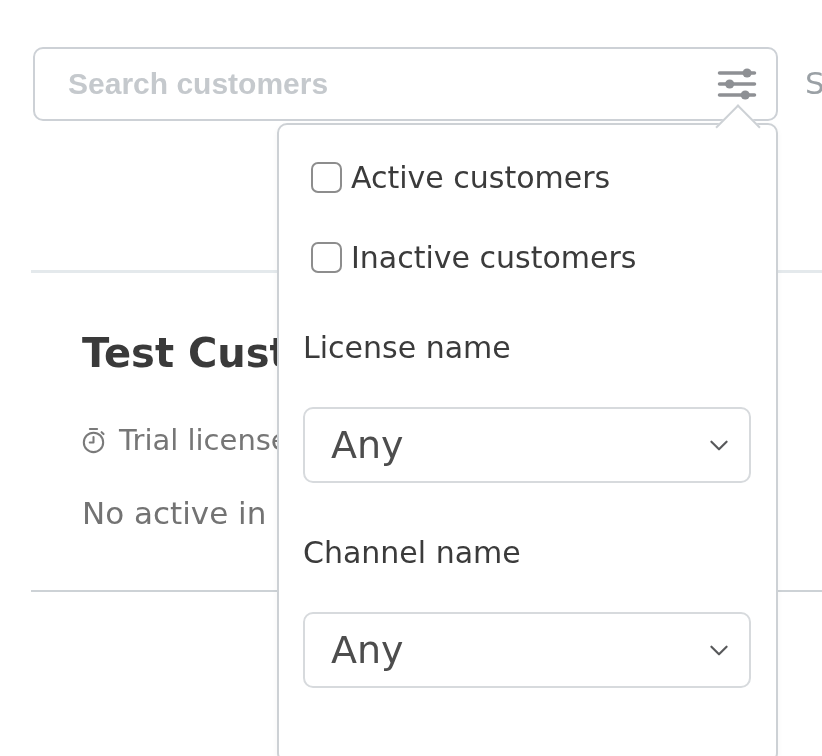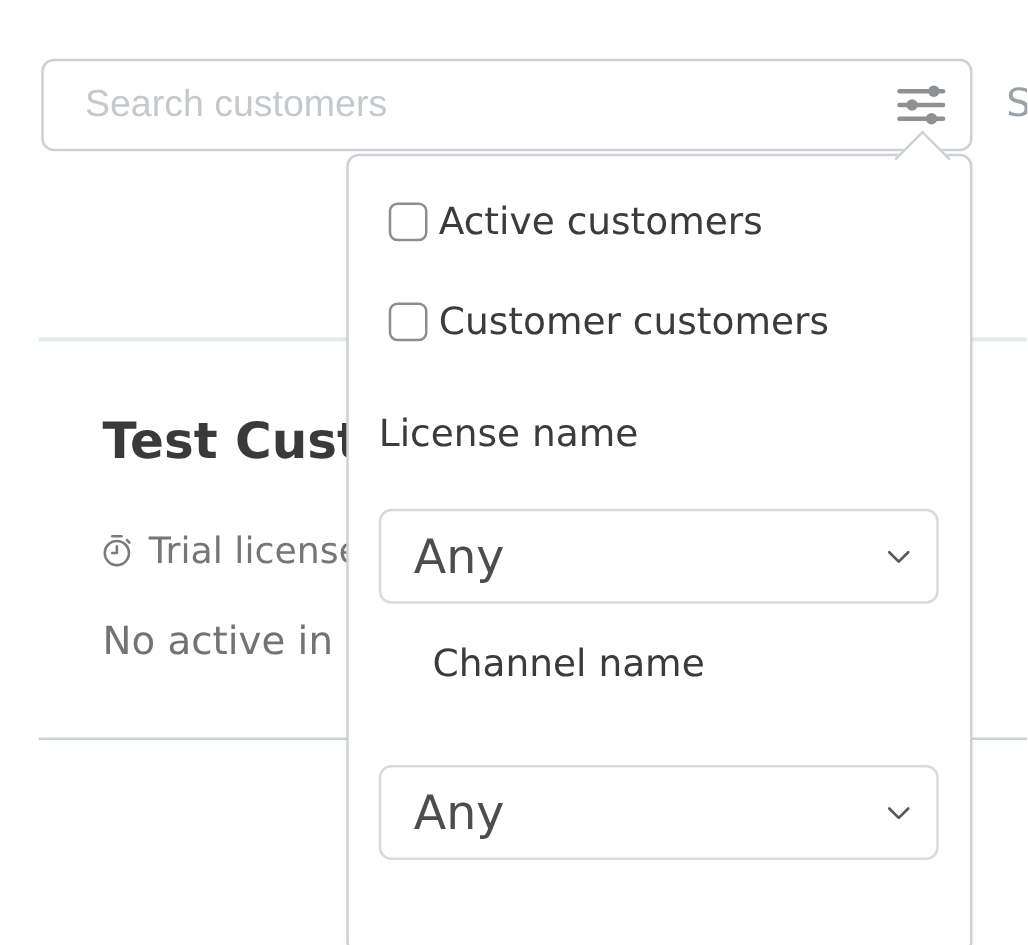--- a/index.html
+++ b/index.html
@@ -9,21 +9,21 @@
   }
   
   .search-box{
     position:absolute;left:33px;top:47px;width:745px;height:74px;
     border:2px solid #cdd1d6;border-radius:10px;background:#fff;
     display:flex;align-items:center;box-sizing:border-box;
   }
   .search-input{
     flex:1;height:60px;border:none;outline:none;background:transparent;
     font-family:"Liberation Sans",sans-serif;font-size:30px;color:#555;
-    padding:0 0 0 33px;min-width:0;
+    padding:0 0 0 33px;min-width:0;font-weight:bold;
   }
   .search-input::placeholder{color:#c5c9cd;}
   .filter-btn{
     position:absolute;right:12px;top:50%;transform:translateY(-50%);
     width:54px;height:54px;border:none;background:transparent;padding:0;
     display:flex;align-items:center;justify-content:center;cursor:pointer;
   }
   .partial-s{position:absolute;left:805px;top:63px;font-size:31px;color:#9aa0a5;line-height:40px;}
   
   .divider-1{position:absolute;left:31px;top:270px;width:791px;height:3px;background:#e4e9ec;}
@@ -50,21 +50,21 @@
   .check-row{position:absolute;left:32px;display:flex;align-items:center;cursor:pointer;}
   .check-row.row1{top:35px;}
   .check-row.row2{top:115px;}
   .check-row input[type=checkbox]{
     appearance:none;-webkit-appearance:none;width:31px;height:31px;margin:0;
     border:2px solid #8d8d8d;border-radius:7px;background:#fff;box-sizing:border-box;cursor:pointer;
   }
   .check-label{margin-left:9px;font-size:30px;color:#3b3b3b;white-space:nowrap;}
   .field-label{position:absolute;left:24px;font-size:30px;line-height:40px;color:#3b3b3b;white-space:nowrap;}
   .label-license{top:203px;}
-  .label-channel{top:387px;margin-left:43px;}
+  .label-channel{top:408px;}
   .select-box{
     position:absolute;left:24px;width:448px;height:76px;background:#fff;
     border:2px solid #d7dadd;border-radius:10px;box-sizing:border-box;
     display:flex;align-items:center;cursor:pointer;
   }
   .select-license{top:282px;}
   .select-channel{top:487px;}
   .select-value{padding-left:26px;font-size:38px;color:#4d4d4d;}
   .chevron{position:absolute;right:17px;top:50%;transform:translateY(-50%);display:flex;}
 </style>
@@ -116,21 +116,21 @@
   <div class="popover">
     <div class="caret"></div>
 
     <label class="check-row row1">
       <input type="checkbox" style="">
       <span class="check-label">Active customers</span>
     </label>
 
     <label class="check-row row2">
       <input type="checkbox" style="">
-      <span class="check-label">Customer customers</span>
+      <span class="check-label">Inactive customers</span>
     </label>
 
     <div class="field-label label-license">License name</div>
 
     <div class="select-box select-license" role="combobox">
       <span class="select-value">Any</span>
       <span class="chevron">
         <svg width="26" height="26" viewBox="0 0 24 24" fill="none" stroke="#58595b" stroke-width="2" stroke-linecap="round" stroke-linejoin="round">
           <polyline points="5 9 12 16 19 9"></polyline>
         </svg>

